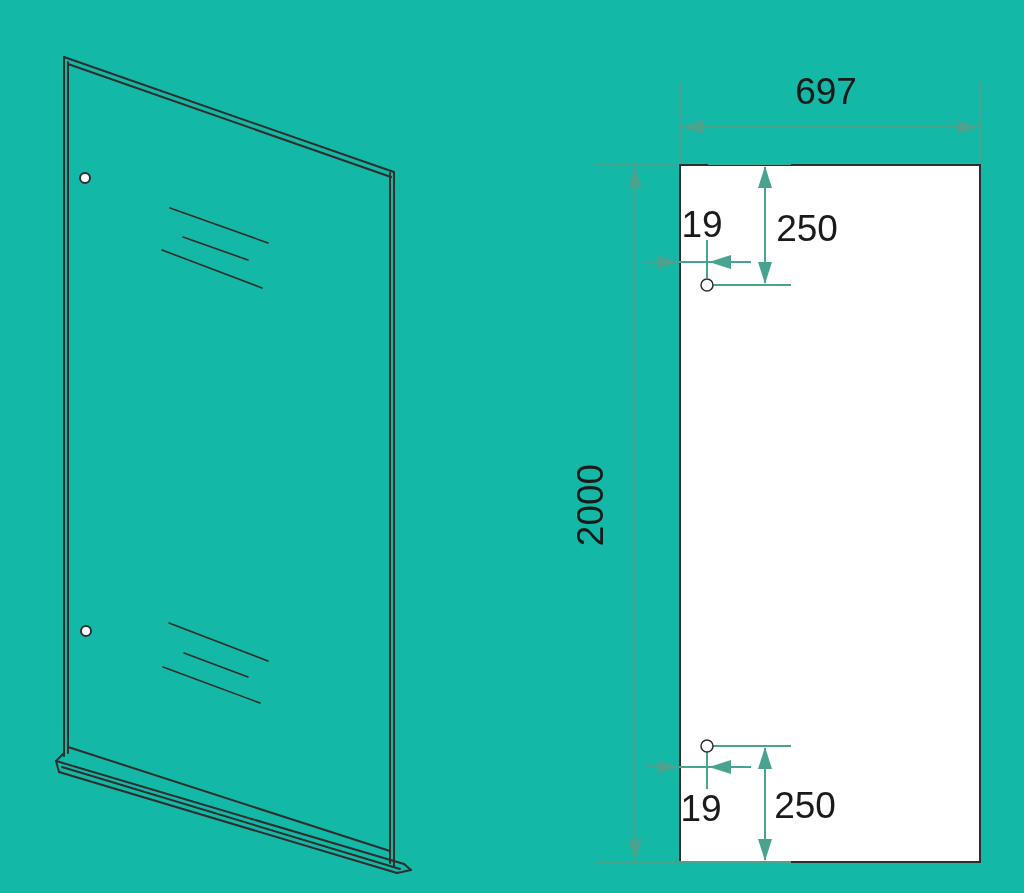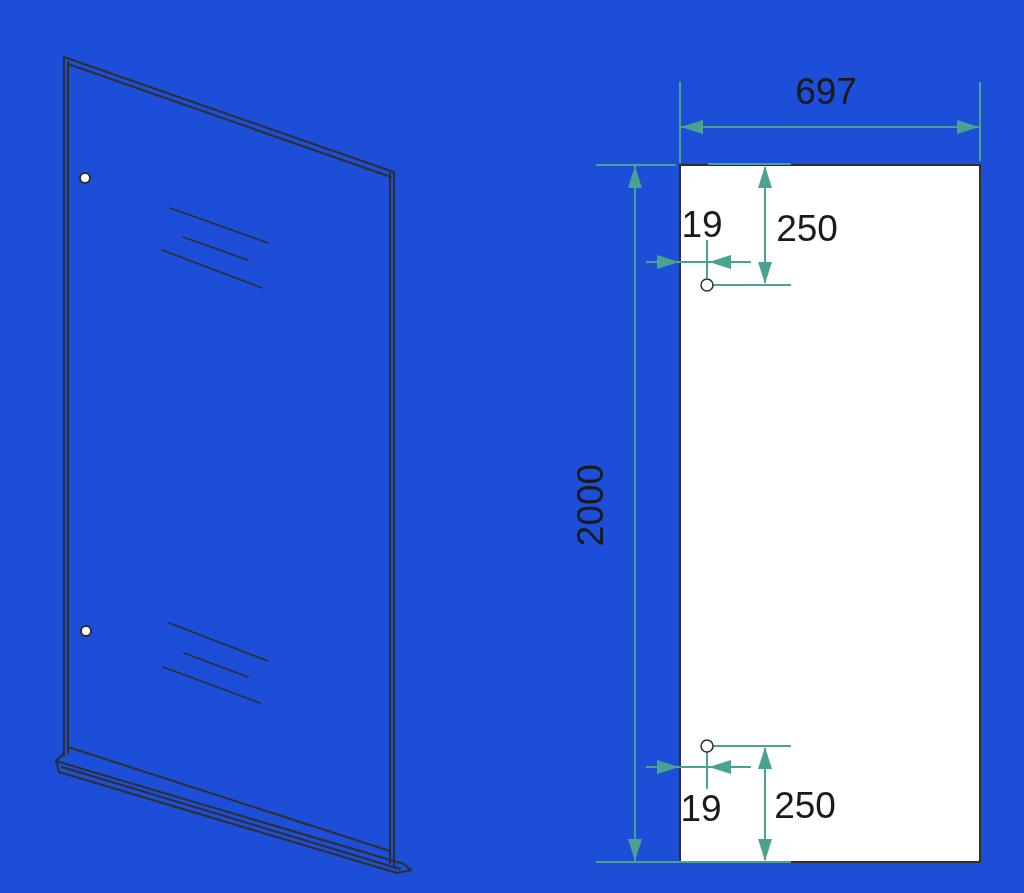--- a/index.html
+++ b/index.html
@@ -8,21 +8,21 @@
     background: #ffffff;
     width: 1024px;
     height: 893px;
     overflow: hidden;
     font-family: "Liberation Sans", sans-serif;
   }
   .canvas-wrap {
     position: relative;
     width: 1024px;
     height: 893px;
-    background: #1d4ed8;
+    background: #14b8a6;
   }
   svg { display: block; }
   text {
     font-family: "Liberation Sans", sans-serif;
     font-size: 37px;
   }
 </style>
 </head>
 <body>
 

